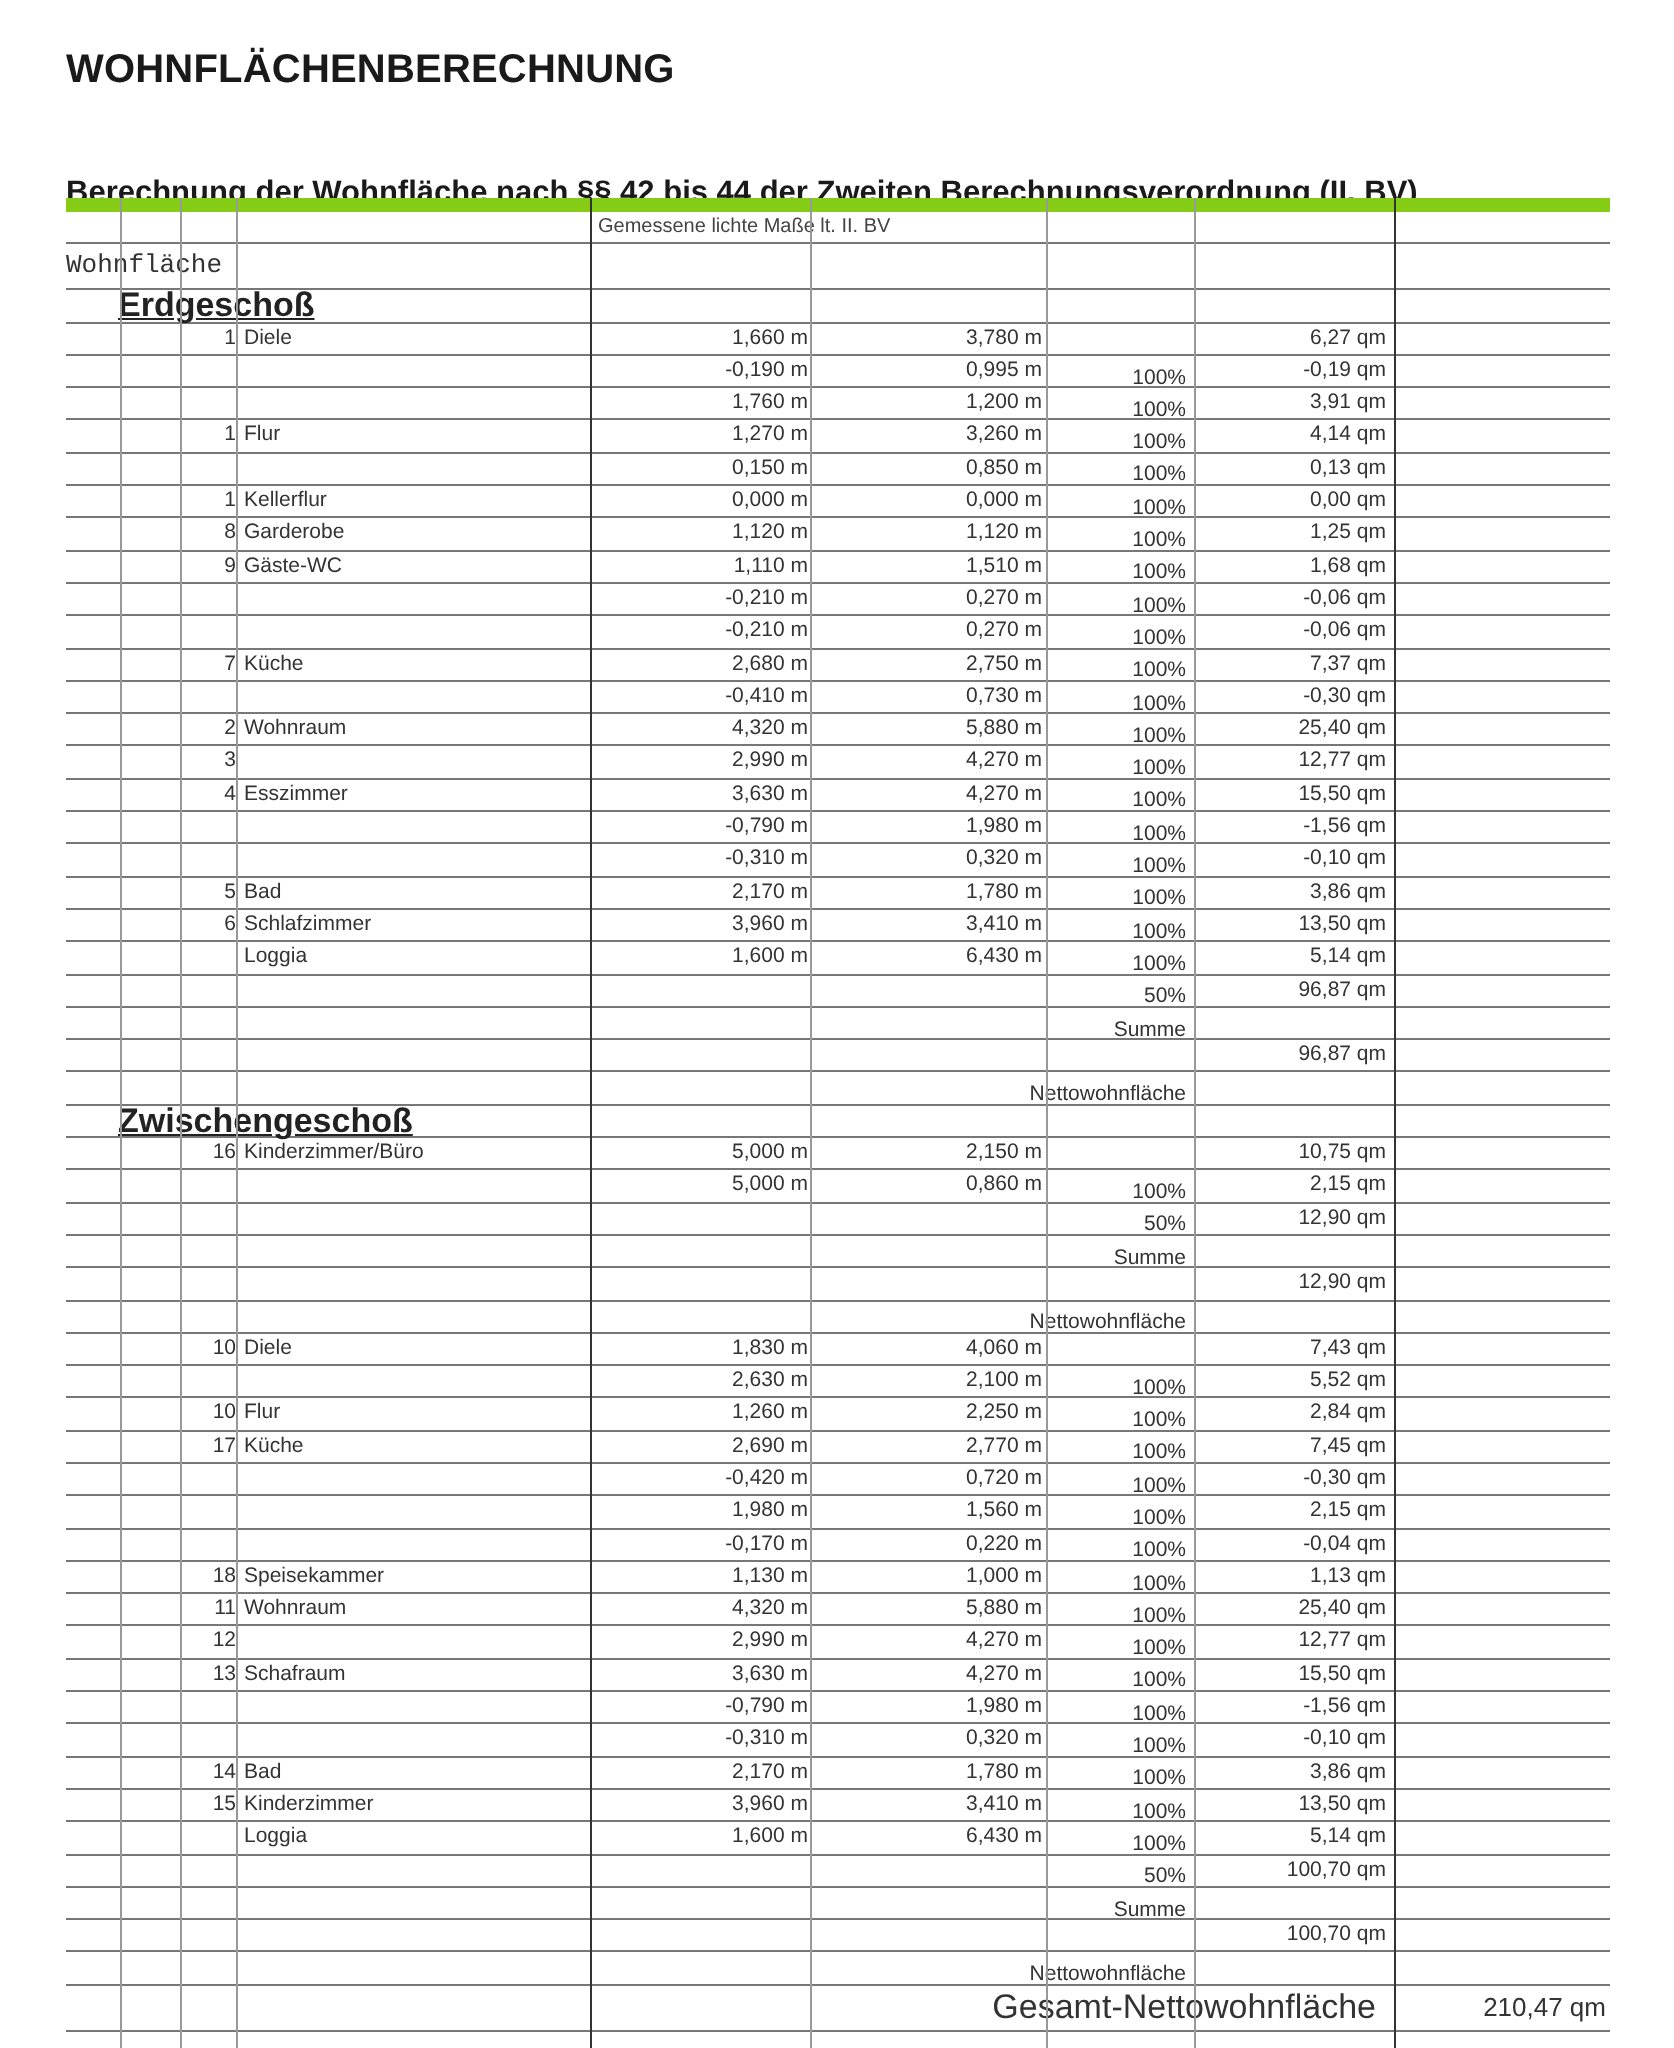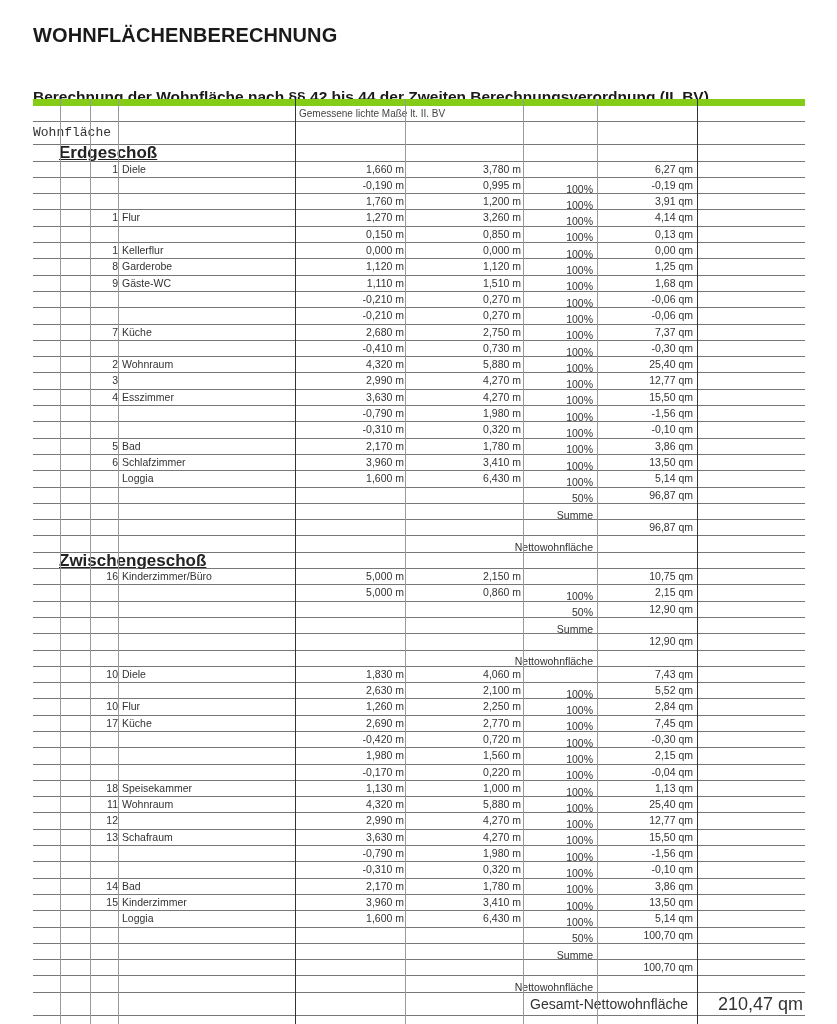--- a/index.html
+++ b/index.html
@@ -15,22 +15,22 @@
   .num { right:calc(772px - 85px); text-align:right; }
   .name { left:89px; }
   .c1 { right:calc(772px - 371px);text-align:right; }
   .c2 { right:calc(772px - 488px); }
   .c3 { right:calc(772px - 560px);margin-top:20px; }
   .c4 { right:calc(772px - 660px); }
   .hdr-measure { left:266px; font-size:10px; color:#444; }
   .big { font-size:13px; color:#333; left:0; line-height:22px;font-family:Liberation Mono, monospace; }
   .floor { left:26px; font-weight:bold; font-size:17px; color:#222;text-decoration:underline; }
   .row.tall { height:22px; }
-  .total-label { right:calc(772px - 655px); font-size:14px; color:#333; line-height:22px; }
-  .total-value { right:2px; font-size:18px; color:#333; line-height:22px; overflow:hidden; }
+  .total-label { right:calc(772px - 655px); font-size:17px; color:#333; line-height:22px; }
+  .total-value { right:2px; font-size:13px; color:#333; line-height:22px; overflow:hidden; }
 </style>
 </head>
 <body>
 
 <div class="doc-title">WOHNFLÄCHENBERECHNUNG</div>
 <div class="subtitle">Berechnung der Wohnfläche nach §§ 42 bis 44 der Zweiten Berechnungsverordnung (II. BV)</div>
 
 <div class="table" id="calc-table">
   <div class="row top">
     <span class="cell hdr-measure">Gemessene lichte Maße lt. II. BV</span>

